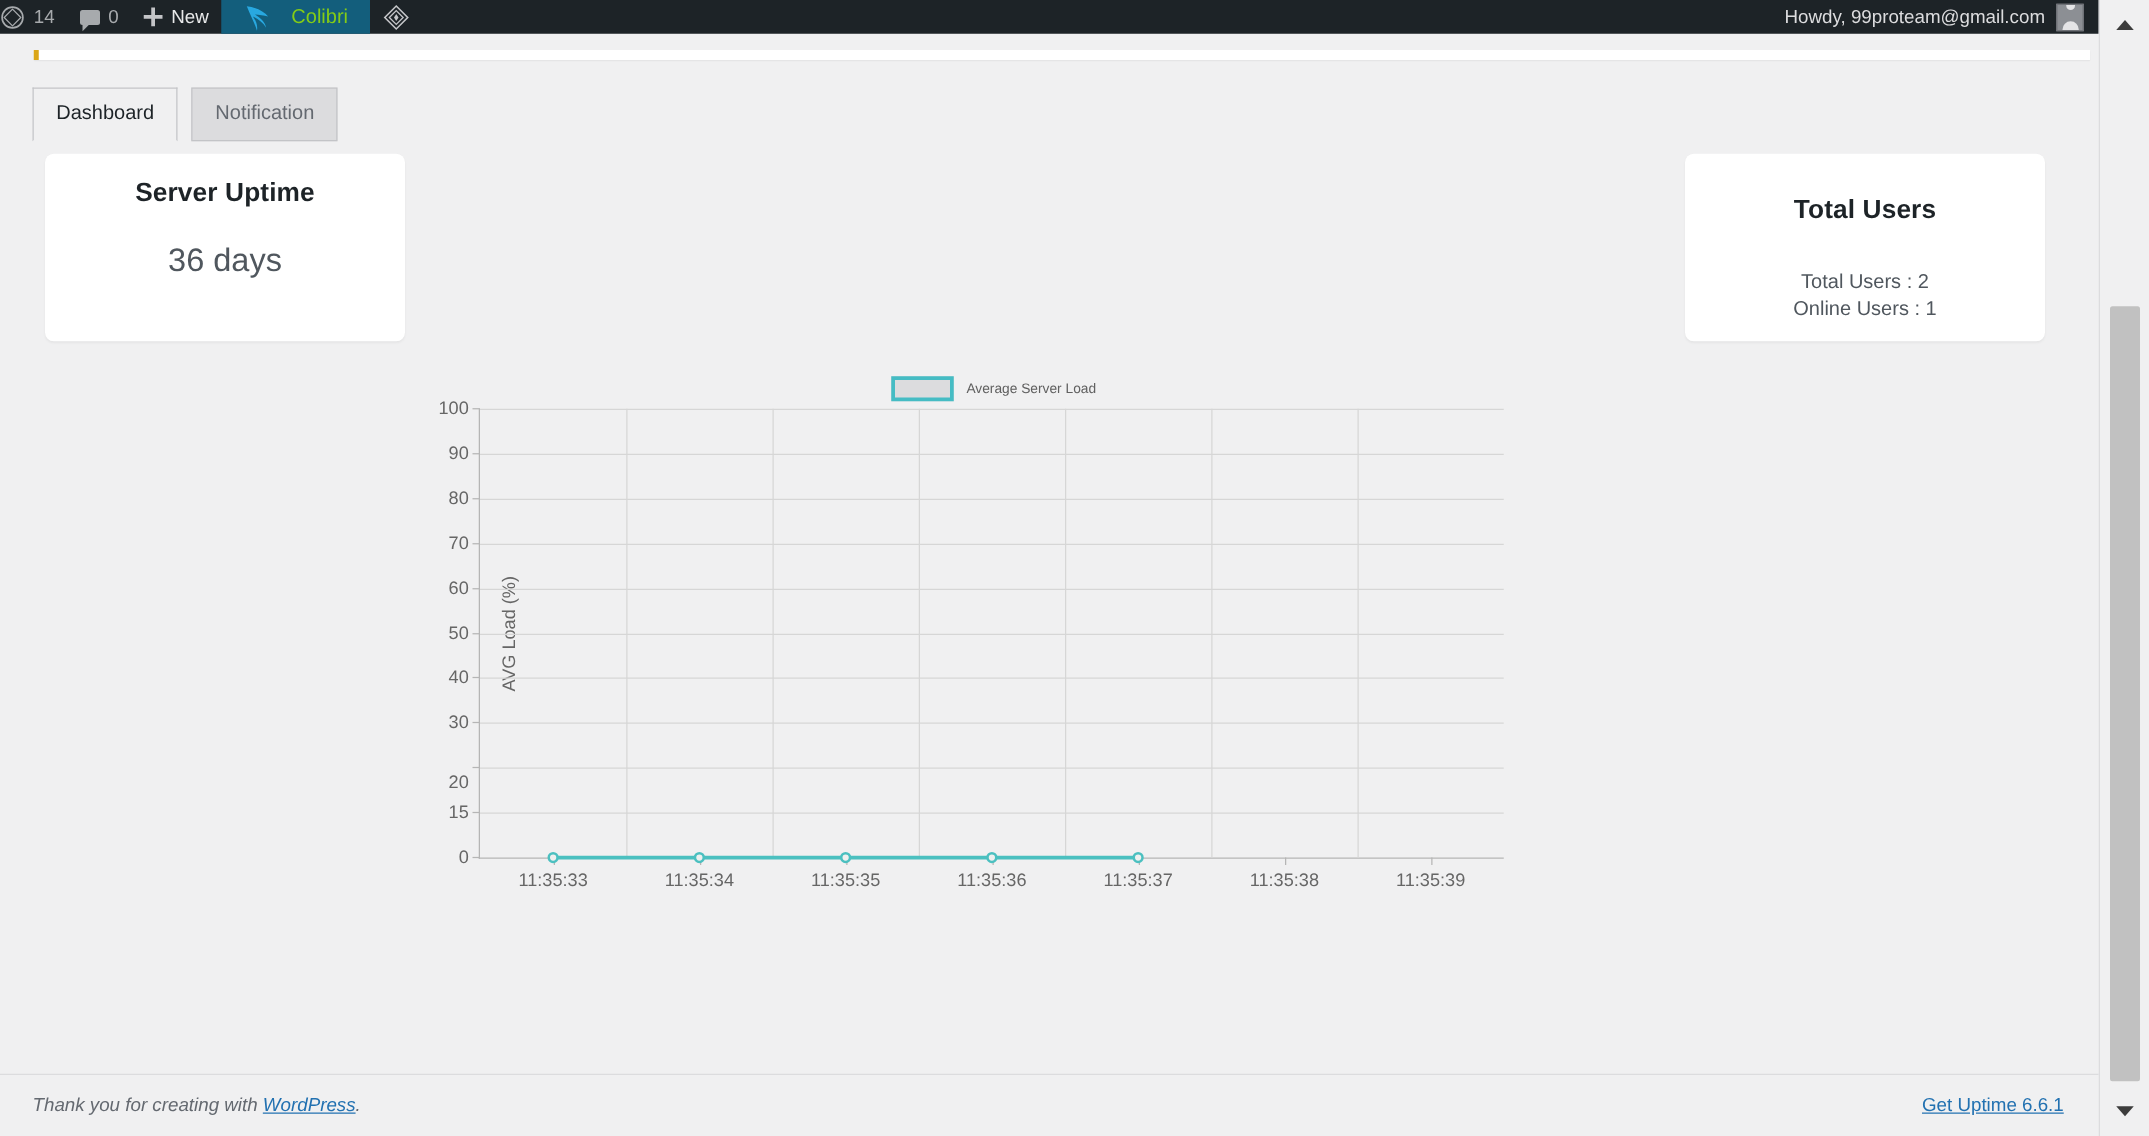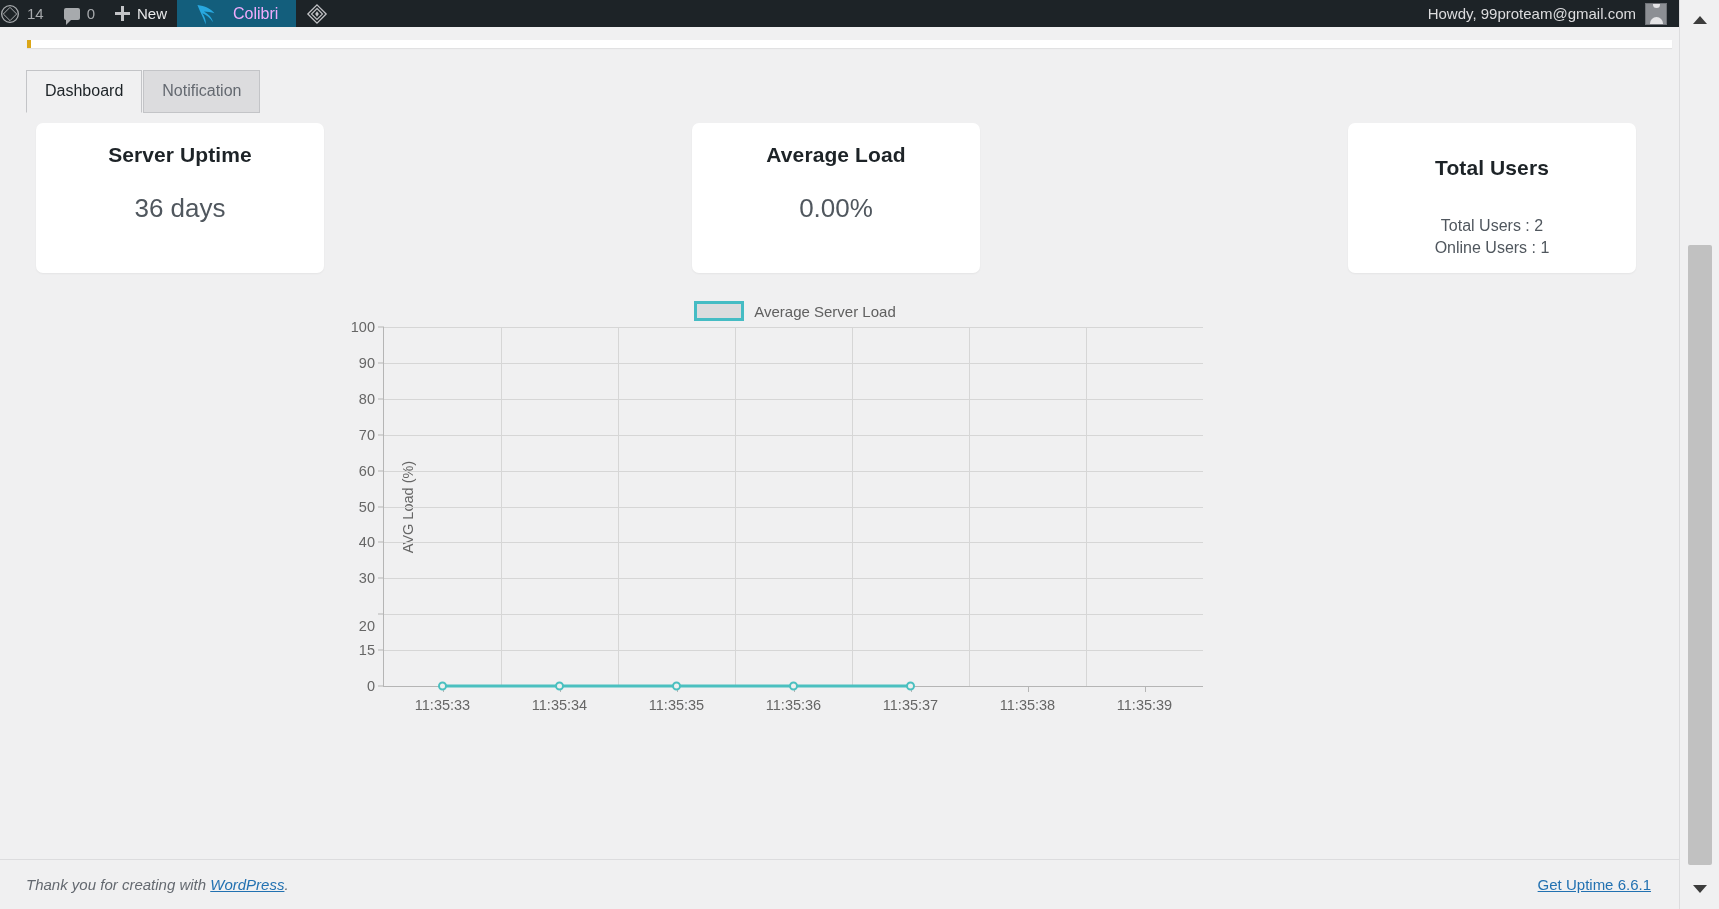--- a/index.html
+++ b/index.html
@@ -26,21 +26,21 @@
     padding: 0 10px;
     color: #c3c4c7; white-space: nowrap;
   }
   .ab-item.first { padding-left: 0; }
   .ab-num { color: #a7aaad; font-size: 15px; }
   .ab-label { color: #e8e9ea; font-size: 15px; }
   .ab-colibri {
     background: #135e7c; color: #fff;
     padding: 0 18px; display: flex; align-items: center; gap: 12px;
   }
-  .ab-colibri .ab-label { color: #f0abfc; font-size: 16px; }
+  .ab-colibri .ab-label { color: #84cc16; font-size: 16px; }
   .ab-right {
     margin-left: auto; display: flex; align-items: center;
     gap: 9px; padding-right: 12px;
   }
   .howdy { color: #dcdcde; font-size: 15px; }
   .avatar {
     width: 22px; height: 22px; background: #8c8f94;
     display: flex; align-items: flex-end; justify-content: center;
     overflow: hidden; border: 1px solid #6f7277;
   }
@@ -72,21 +72,21 @@
     position: absolute; top: 40px; left: 27px;
     width: 1645px; height: 8px;
     background: #fff;
     border-left: 4px solid #dba617;
     box-shadow: 0 1px 1px rgba(0,0,0,.06);
   }
 
   
   #tabs {
     position: absolute; top: 70px; left: 26px;
-    display: flex; align-items: flex-end; gap: 1px;
+    display: flex; align-items: flex-end; gap: 11px;
     font-size: 16px;
   }
   .tab {
     padding: 10px 18px 11px 18px;
     border: 1px solid #c3c4c7;
     line-height: 1.25;
     cursor: pointer;
   }
   .tab.active { background: #f0f0f1; color: #1d2327; border-bottom-color: #f0f0f1; }
   .tab.inactive { background: #dcdcde; color: #646970; }
@@ -121,21 +121,21 @@
     width: 950px; height: 470px;
   }
   #legend {
     display: flex; align-items: center; justify-content: center;
     gap: 10px; height: 32px;
   }
   .legend-swatch {
     width: 50px; height: 20px;
     background: #dcdcde; border: 3px solid #45bcc4;
   }
-  .legend-label { font-size: 15px; color: #606060; }
+  .legend-label { font-size: 11px; color: #606060; }
 
   #plot-area {
     position: absolute; left: 63px; top: 32px;
     width: 820px; height: 360px;
     border-left: 1px solid #b5b5b5;
     border-bottom: 1px solid #b5b5b5;
   }
   .gridline-h {
     position: absolute; left: 0; width: 100%; height: 1px; background: #d6d6d6;
   }
@@ -268,24 +268,20 @@
   <div class="tab inactive">Notification</div>
 </div>
 
 <div id="cards">
 
   <div class="card">
     <div class="card-title">Server Uptime</div>
     <div class="card-value">36 days</div>
   </div>
 
-  <div class="card">
-    <div class="card-title">Average Load</div>
-    <div class="card-value">0.00%</div>
-  </div>
 
   <div class="card users">
     <div class="card-title">Total Users</div>
     <div class="stat-lines">
       <div class="stat-line">Total Users : 2</div>
       <div class="stat-line">Online Users : 1</div>
     </div>
   </div>
 </div>
 

